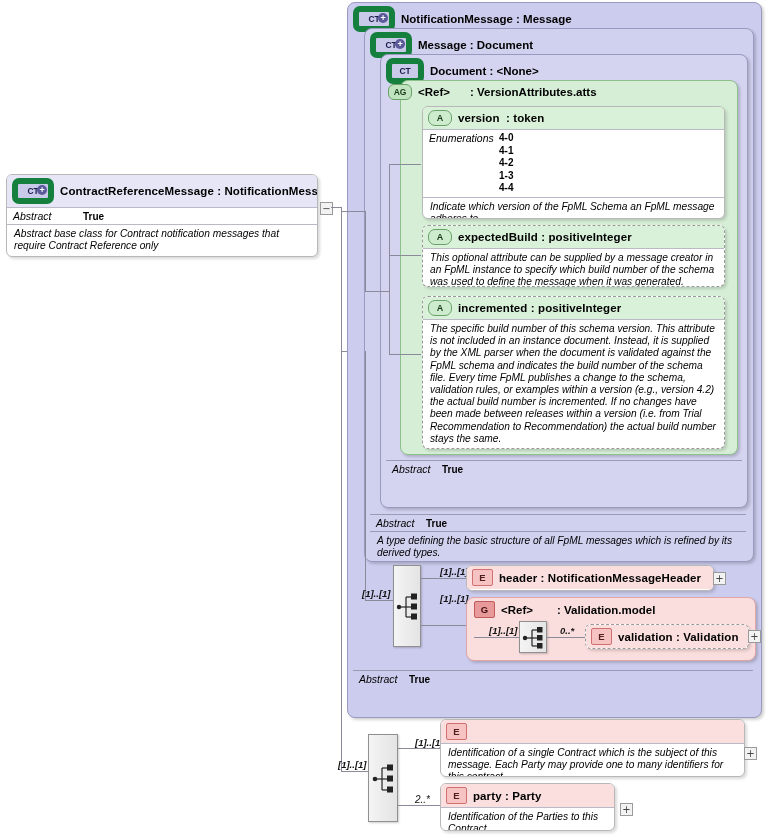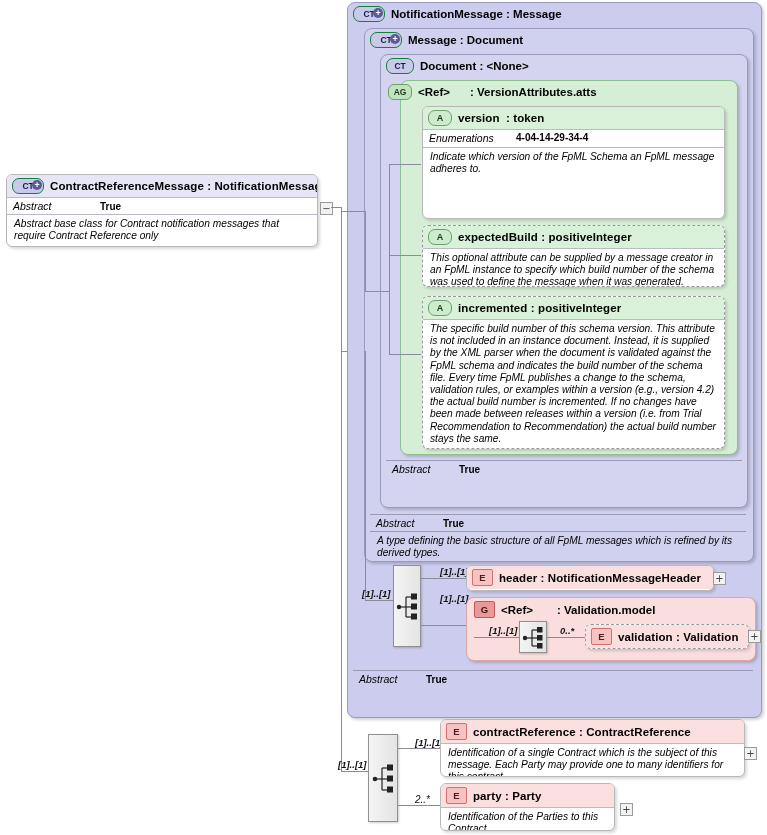--- a/index.html
+++ b/index.html
@@ -51,40 +51,39 @@
   .card.green .hdr{background:#d9f0d9;}
   .card.green{background:#ffffff;}
   .card.pink .hdr{background:#fbdede;}
   .card.violet .hdr{background:#e6e6f7;}
 
   .row{
     display:flex;align-items:flex-start;
     border-top:1px solid #b9b9c8;
     padding:2px 6px 2px 6px;
     font-size:10.5px;
-    gap:17px;
   }
   .row .key{font-style:italic;min-width:70px;}
   .row .val{font-weight:bold;font-size:10px;padding-top:1px;}
-  .enumcol{display:flex;flex-direction:row;font-weight:bold;font-size:10px;line-height:12.5px;}
+  .enumcol{display:flex;flex-direction:column;font-weight:bold;font-size:10px;line-height:12.5px;}
   .desc{
     border-top:1px solid #b9b9c8;
     padding:3px 7px 4px 7px;
     font-style:italic;font-size:10.2px;line-height:12.2px;
   }
 
   
   .ico{
     display:inline-flex;align-items:center;justify-content:center;
     flex:0 0 auto;margin-right:6px;
     font-weight:bold;
     font-family:"Liberation Sans", sans-serif;
   }
   .ico-ct{
-    width:26px;height:14px;border:1px solid #15803d;border-radius:7px;
+    width:26px;height:14px;border:6px solid #15803d;border-radius:7px;
     background:#c9c9ea;font-size:8.5px;color:#1a1a4a;letter-spacing:-.2px;
     position:relative;
   }
   .ico-ct.plus{width:30px;}
   .ico-ct .pl{
     position:absolute;right:1px;top:1px;width:10px;height:10px;border-radius:5px;
     background:#5a5a9a;color:#fff;font-size:9px;line-height:9px;
     display:flex;align-items:center;justify-content:center;
   }
   .ico-ag{
@@ -211,21 +210,21 @@
       </span>
       <span style="min-width:48px;display:inline-block;">version</span>
       <span>: token</span>
     </div>
     <div class="row">
       <span class="key">Enumerations</span>
       <span class="enumcol">
         <span>4-0</span>
         <span>4-1</span>
         <span>4-2</span>
-        <span>9-3</span>
+        <span>1-3</span>
         <span>4-4</span>
       </span>
     </div>
     <div class="desc">Indicate which version of the FpML Schema an FpML message adheres to.</div>
   </div>
 
   <div class="card green dashed" style="left:422px;top:225px;width:303px;height:62px;">
     <div class="hdr">
       <span class="ico ico-a">
         <span>A</span>
@@ -370,21 +369,20 @@
   <div class="ln lnh" style="left:398px;top:748px;width:42px;"></div>
   <div class="ln lnh" style="left:398px;top:805px;width:42px;"></div>
   <div class="card-lbl" style="left:415px;top:737px;">[1]..[1]</div>
   <div class="card-lbl thin" style="left:415px;top:794px;">2..*</div>
 
   <div class="card pink" style="left:440px;top:719px;width:305px;height:58px;">
     <div class="hdr">
       <span class="ico ico-e">
         <span>E</span>
       </span>
-      <span>contractReference : ContractReference</span>
     </div>
     <div class="desc">Identification of a single Contract which is the subject of this message. Each Party may provide one to many identifiers for this contract.</div>
   </div>
   <div class="expander" style="left:744px;top:747px;">
     <span>+</span>
   </div>
 
   <div class="card pink" style="left:440px;top:783px;width:175px;height:48px;">
     <div class="hdr">
       <span class="ico ico-e">

